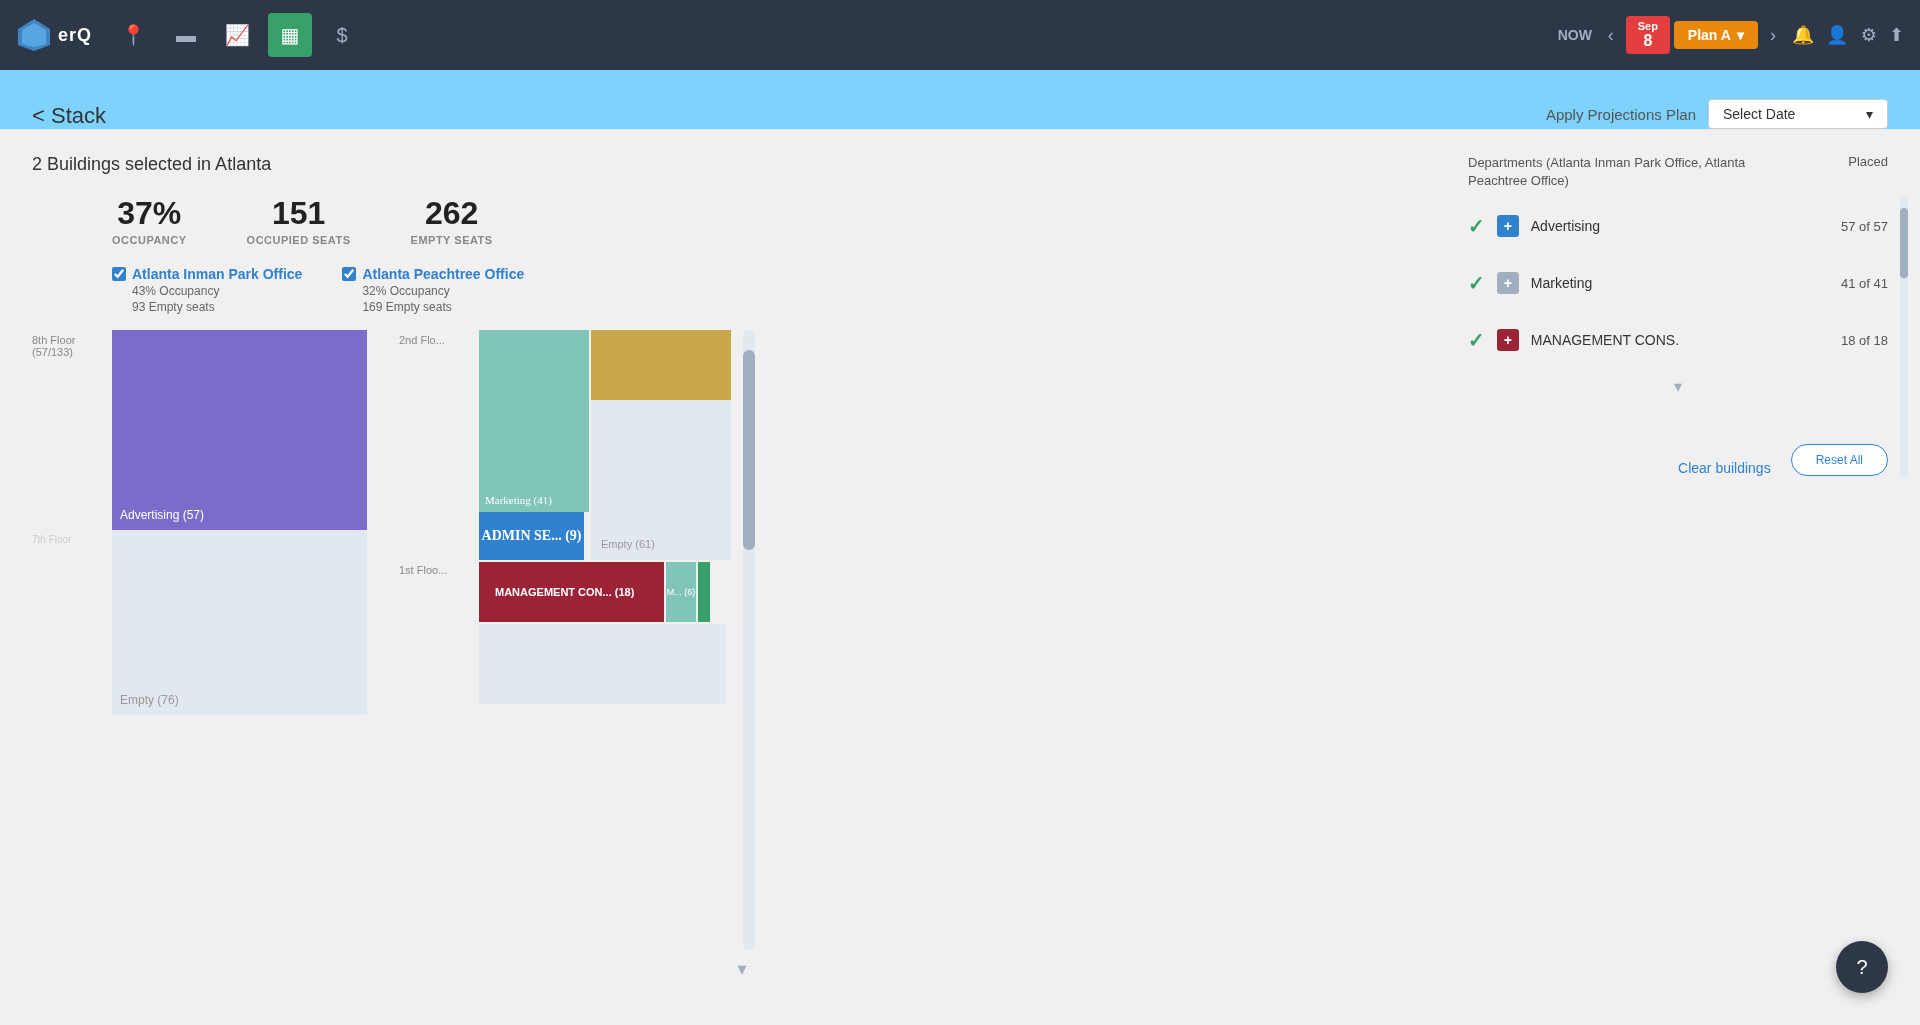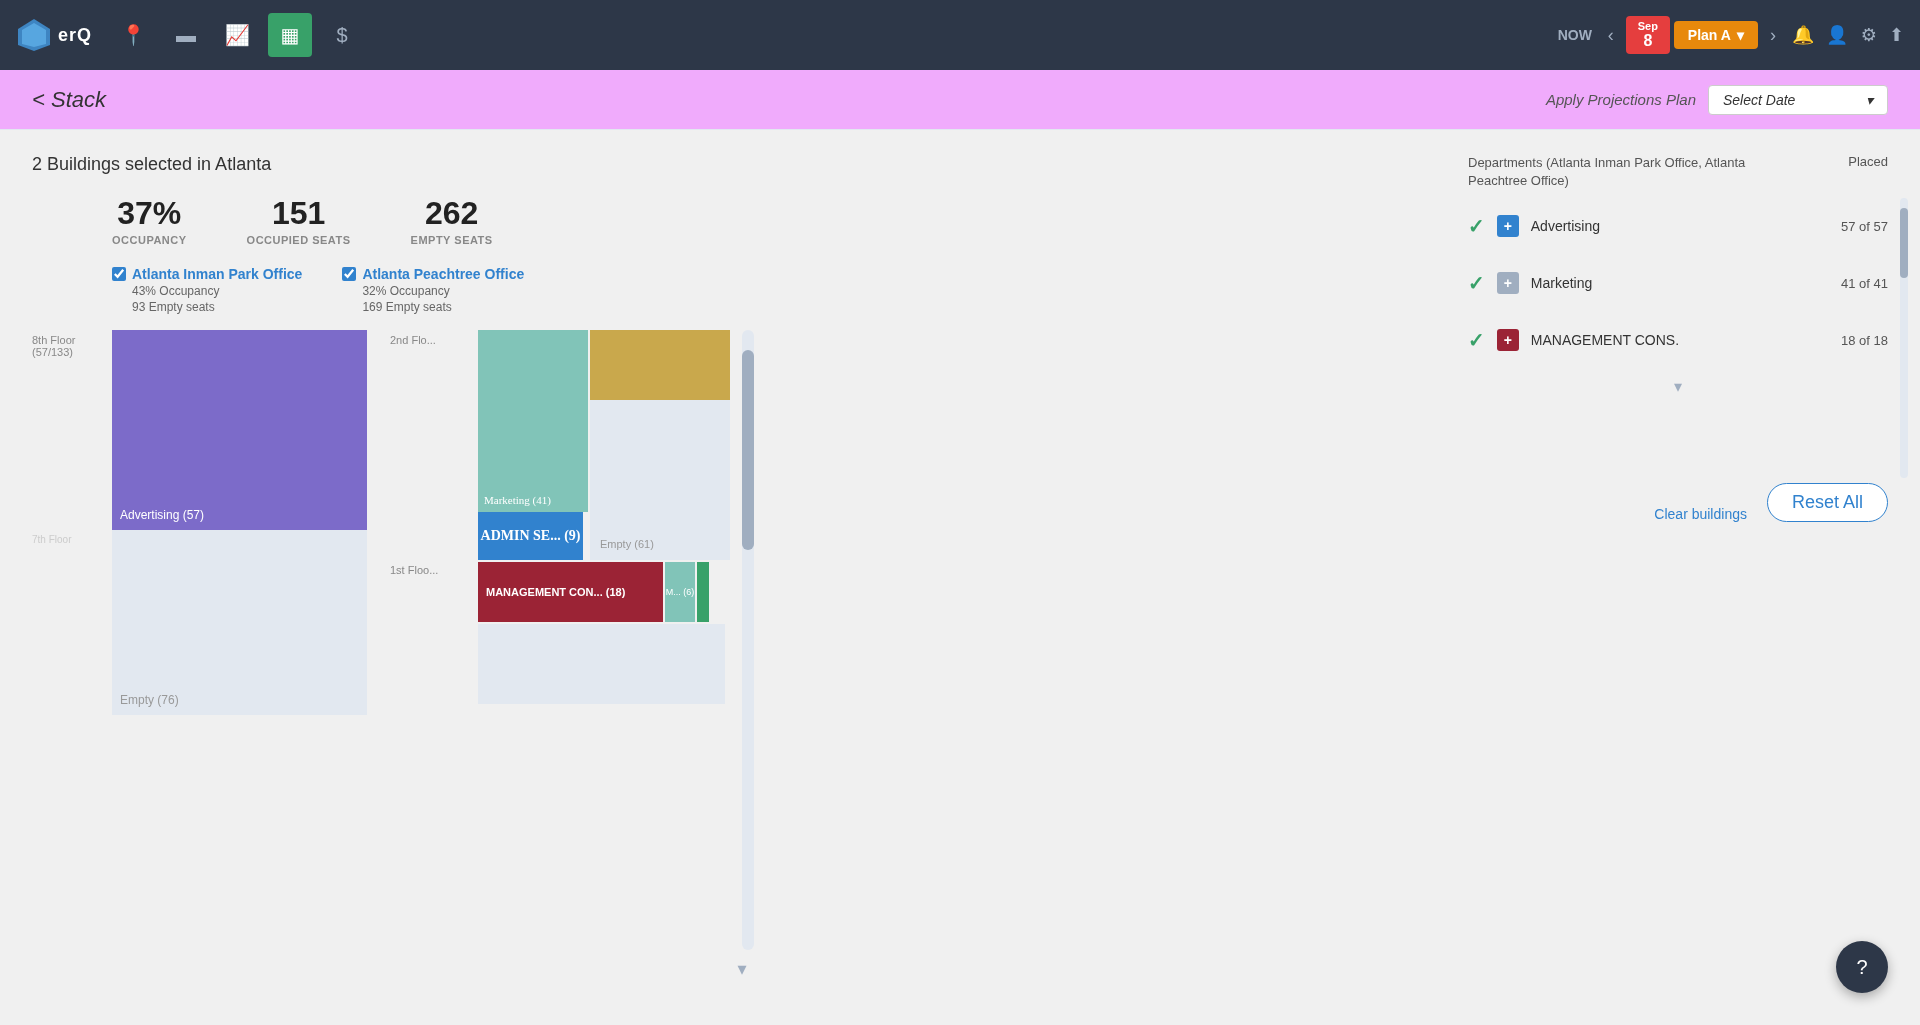--- a/index.html
+++ b/index.html
@@ -45,27 +45,26 @@
       font-size: 14px; font-weight: 700;
       display: flex; align-items: center; gap: 6px; cursor: pointer;
     }
     .nav-right-icons {
       display: flex; align-items: center; gap: 12px; margin-left: auto;
     }
     .nav-right-icon { color: #a0aec0; font-size: 18px; cursor: pointer; }
 
     
     .subheader {
-      background: #f0abfc;
+      background: #7dd3fc;
       height: 60px;
       display: flex;
-      align-items: center;
+      align-items: flex-end;
       padding: 0 32px;
       border-bottom: 1px solid #e2e8f0;
-      font-style: italic;
     }
     .back-link {
       font-size: 22px; font-weight: 300; color: #333; cursor: pointer; text-decoration: none;
     }
     .subheader-right {
       margin-left: auto;
       display: flex; align-items: center; gap: 12px;
     }
     .apply-label {
       font-size: 15px; color: #555;
@@ -143,21 +142,21 @@
     .b2-2nd-floor {
       display: flex; gap: 2px; height: 230px;
     }
     .b2-admin-bar { width: 105px; height: 48px; background: #3182ce; display: flex; align-items: center; justify-content: center; color: white; font-size: 14px; font-weight: 600; }
     .b2-right-col { display: flex; flex-direction: column; width: 140px; }
     .b2-tan-bar { height: 70px; background: #c9a84c; }
     .b2-empty-col { flex: 1; background: #e2e8f0; display: flex; align-items: flex-end; padding: 10px; color: #999; font-size: 11px; }
     .b2-1st-floor {
       display: flex; gap: 2px; height: 60px; margin-top: 2px;
     }
-    .b2-mgmt-bar { width: 185px; background: #9b2335; display: flex; align-items: center; padding: 0 8px; color: white; font-size: 11px; font-weight: 600; }
+    .b2-mgmt-bar { width: 185px; background: #9b2335; display: flex; align-items: center; padding: 0 16px; color: white; font-size: 11px; font-weight: 600; }
     .b2-m-bar { width: 30px; background: #81c4b8; display: flex; align-items: center; justify-content: center; color: white; font-size: 10px; }
     .b2-green-bar { width: 12px; background: #38a169; }
     .b2-lower { height: 80px; background: #e2e8f0; margin-top: 2px; width: 247px; }
 
     
     .chart-scrollbar {
       width: 12px; background: #e2e8f0; border-radius: 6px; margin-left: 12px;
       height: 620px; position: relative;
     }
     .chart-scrollbar-thumb {
@@ -197,21 +196,21 @@
 
     .panel-footer {
       display: flex; align-items: flex-end; justify-content: flex-end; gap: 20px;
       margin-top: 32px; padding-top: 16px;
     }
     .clear-buildings-btn {
       color: #3182ce; font-size: 14px; cursor: pointer; background: none; border: none;
     }
     .reset-all-btn {
       border: 1px solid #3182ce; color: #3182ce; background: white;
-      border-radius: 20px; padding: 8px 24px; font-size: 18px; cursor: pointer; margin-top: 39px;
+      border-radius: 20px; padding: 8px 24px; font-size: 12px; cursor: pointer;
     }
 
     
     .help-fab {
       position: fixed; bottom: 32px; right: 32px;
       width: 52px; height: 52px; border-radius: 50%;
       background: #2d3748; color: white;
       display: flex; align-items: center; justify-content: center;
       font-size: 20px; cursor: pointer; box-shadow: 0 4px 12px rgba(0,0,0,0.3);
     }
@@ -325,21 +324,21 @@
         <div class="building1-chart">
           <div class="b1-advertising-bar">
             <span>Advertising (57)</span>
           </div>
           <div class="b1-empty-bar">
             <span>Empty (76)</span>
           </div>
         </div>
       </div>
 
-      <div style="display:flex;gap:8px;align-items:flex-start;margin-left:23px;">
+      <div style="display:flex;gap:0;align-items:flex-start;margin-left:32px;">
         <div class="floor-labels">
           <div class="floor-label" style="height:230px;">2nd Flo...</div>
           <div class="floor-label" style="height:60px;">1st Floo...</div>
           <div class="floor-label" style="height:80px;color:#ccc;font-size:10px;"></div>
         </div>
         <div>
 
           <div class="b2-2nd-floor">
             <div style="display:flex;flex-direction:column;width:110px;font-family:Liberation Serif, serif;">
               <div style="flex:1;background:#81c4b8;display:flex;align-items:flex-end;padding:6px;">

